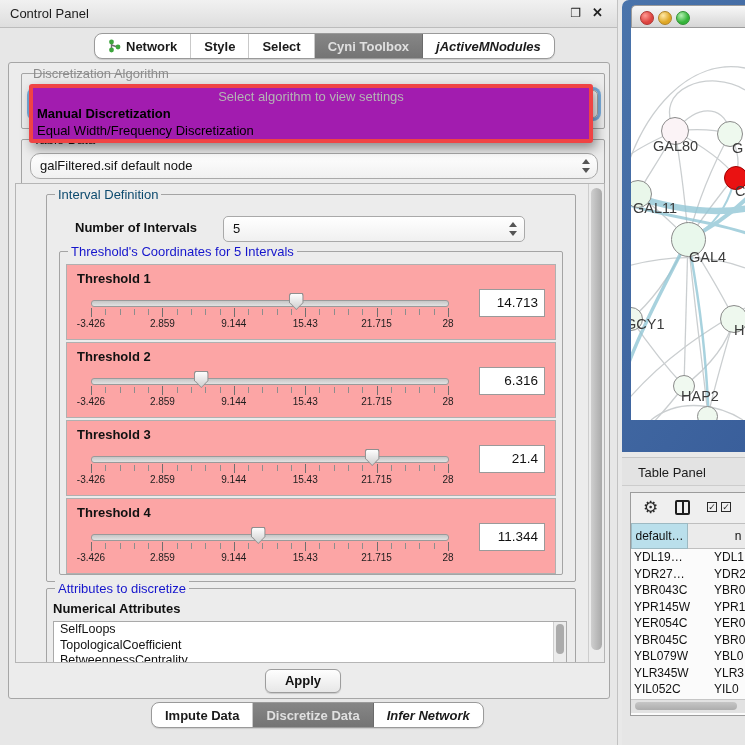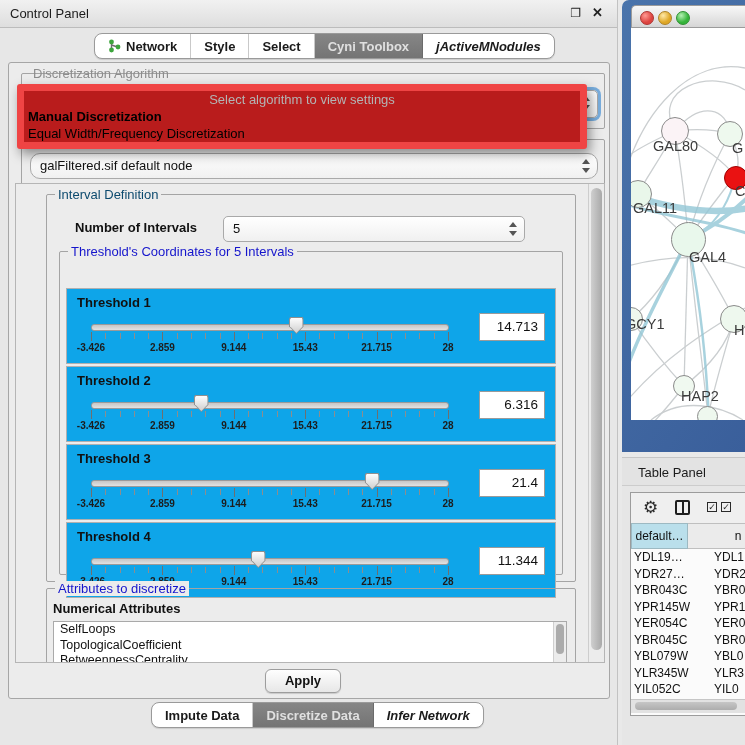--- a/index.html
+++ b/index.html
@@ -34,56 +34,56 @@
   .combo{position:absolute;background:linear-gradient(#ffffff,#f0f0f0);
       border:1px solid #a9a9a9;border-radius:5px;font-size:13px;}
   .combo .val{position:absolute;left:9px;top:4px;}
   .spin{position:absolute;right:7px;top:4px;width:9px;height:16px;}
   .spin:before,.spin:after{content:"";position:absolute;left:1px;border-left:4px solid transparent;
       border-right:4px solid transparent;}
   .spin:before{top:1px;border-bottom:5px solid #555;}
   .spin:after{bottom:1px;border-top:5px solid #555;}
   .focus-ring{box-shadow:0 0 0 3px #79aede;}
   
-  .popup{position:absolute;left:8px;top:21px;width:556px;height:51px;background:#b91c1c;
-      border:7px solid #ef4444;border-radius:3px;z-index:60;
+  .popup{position:absolute;left:20px;top:21px;width:556px;height:51px;background:#a21caf;
+      border:4px solid #ef4444;border-radius:3px;z-index:60;
       box-shadow:3px 5px 12px rgba(0,0,0,.42);font-size:13px;}
   .popup .ph{display:block;text-align:center;color:#b4b4b4;line-height:17px;}
   .popup .opt{display:block;padding-left:4px;line-height:17px;color:#000;}
   .popup .opt.b{font-weight:bold;}
   
   .scrollpane{position:absolute;left:6px;top:120px;width:588px;height:478px;
       border:1px solid #b5b5b5;background:#ececec;overflow:hidden;}
   .vsb{position:absolute;right:0;top:0;width:15px;height:100%;background:#ececec;
       border-left:1px solid #cdcdcd;}
   .vsb .thumb{position:absolute;left:2px;right:2px;border-radius:6px;
       background:linear-gradient(90deg,#cfcfcf,#a9a9a9);}
   
-  .thr-panel{position:absolute;left:6px;width:488px;height:74px;background:#0ea5e9;
-      border:1px solid #b0b0b0;margin-top:24px;}
+  .thr-panel{position:absolute;left:6px;width:488px;height:74px;background:#fca5a5;
+      border:1px solid #b0b0b0;}
   .thr-title{position:absolute;left:10px;top:6px;font-size:13px;font-weight:bold;}
   .trackwrap{position:absolute;left:24px;top:34px;width:356px;height:7px;}
   .track{position:absolute;left:0;top:1px;width:100%;height:5px;border:1px solid #9a9a9a;
       border-radius:3px;background:linear-gradient(#c6c6c6,#e2e2e2);}
   .thumb-sl{position:absolute;top:-6px;width:15px;height:17px;transform:translateX(-50%);
       clip-path:polygon(8% 0,92% 0,100% 12%,100% 55%,50% 100%,0 55%,0 12%);
       background:#8f8f8f;}
   .thumb-sl i{position:absolute;left:1px;top:1px;right:1px;bottom:1px;display:block;
       clip-path:polygon(8% 0,92% 0,100% 12%,100% 55%,50% 100%,0 55%,0 12%);
       background:linear-gradient(#fdfdfd,#cfcfcf);}
   .ticks{position:absolute;left:24px;top:44px;width:357px;height:6px;
       background:repeating-linear-gradient(90deg,#8d8d8d 0 1px,transparent 1px 4%);}
   .mticks{position:absolute;left:24px;top:43px;width:357px;height:9px;}
   .mticks u{position:absolute;top:0;width:1px;height:9px;background:#6f6f6f;}
   .mticks u:nth-child(1){left:0%;} .mticks u:nth-child(2){left:20%;}
   .mticks u:nth-child(3){left:40%;} .mticks u:nth-child(4){left:60%;}
   .mticks u:nth-child(5){left:80%;} .mticks u:nth-child(6){left:100%;}
   .scale{position:absolute;left:24px;top:53px;width:357px;height:12px;
       font-size:10px;font-weight:bold;color:#1d1d1d;}
-  .scale b{position:absolute;transform:translateX(-50%);font-weight:bold;white-space:nowrap;}
+  .scale b{position:absolute;transform:translateX(-50%);font-weight:normal;white-space:nowrap;}
   .scale b:nth-child(1){left:0%;} .scale b:nth-child(2){left:20%;}
   .scale b:nth-child(3){left:40%;} .scale b:nth-child(4){left:60%;}
   .scale b:nth-child(5){left:80%;} .scale b:nth-child(6){left:100%;}
   .valbox{position:absolute;right:10px;top:24px;width:58px;height:26px;background:#fff;
       border:1px solid #9a9a9a;font-size:13.5px;line-height:26px;text-align:right;
       padding-right:6px;box-sizing:content-box;}
   
   .attr-list{position:absolute;left:6px;top:32px;width:512px;height:46px;background:#fff;
       border:1px solid #a9a9a9;overflow:hidden;}
   .attr-item{font-size:12.5px;line-height:15.5px;padding-left:6px;white-space:nowrap;}

